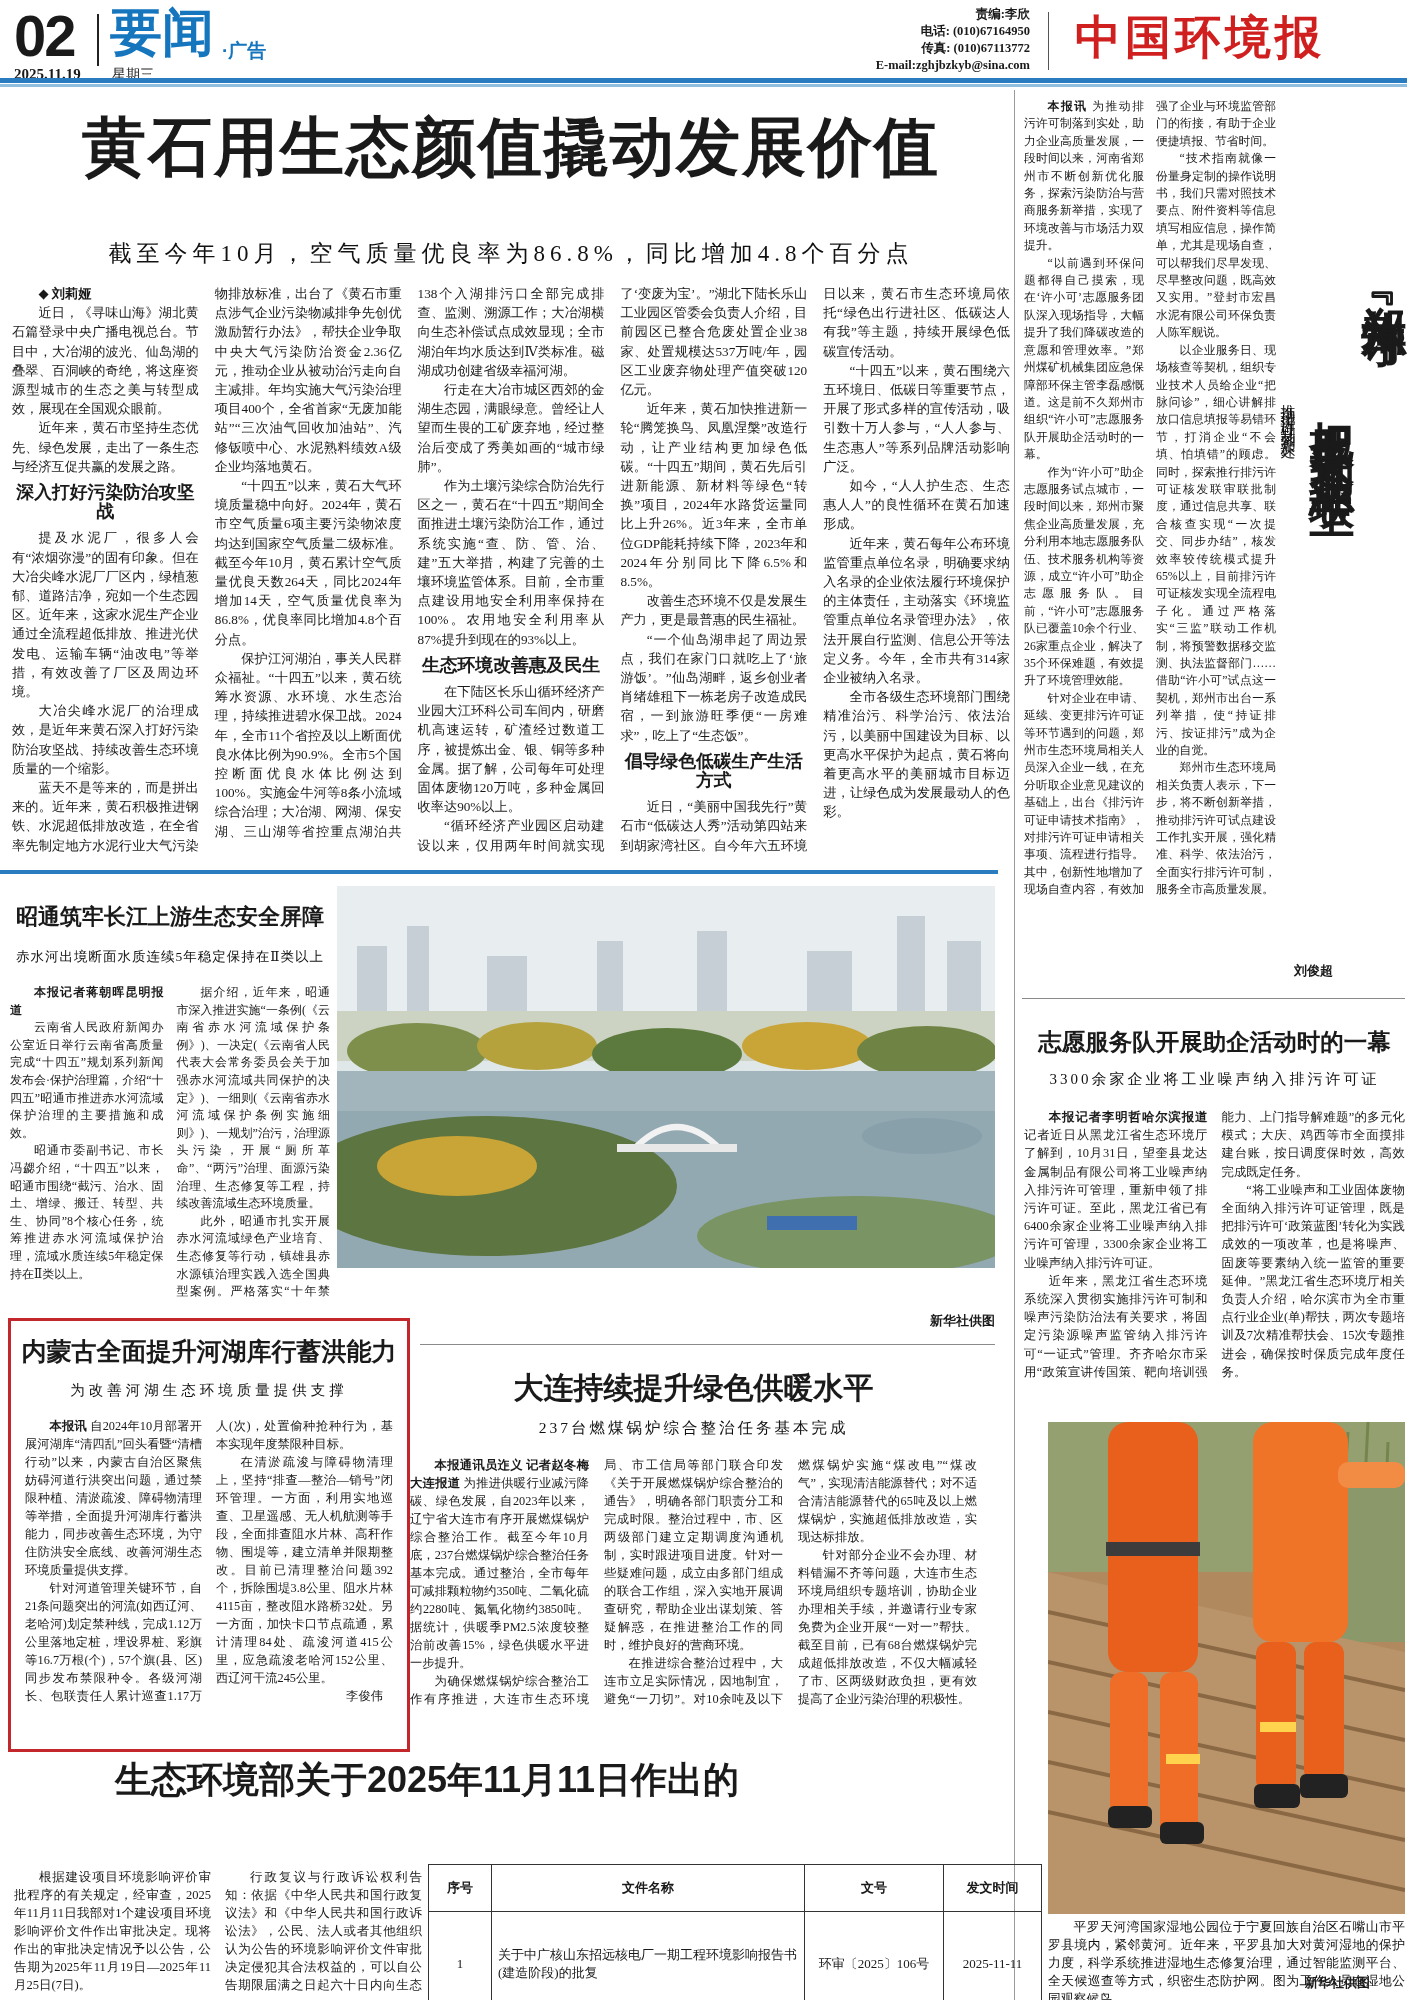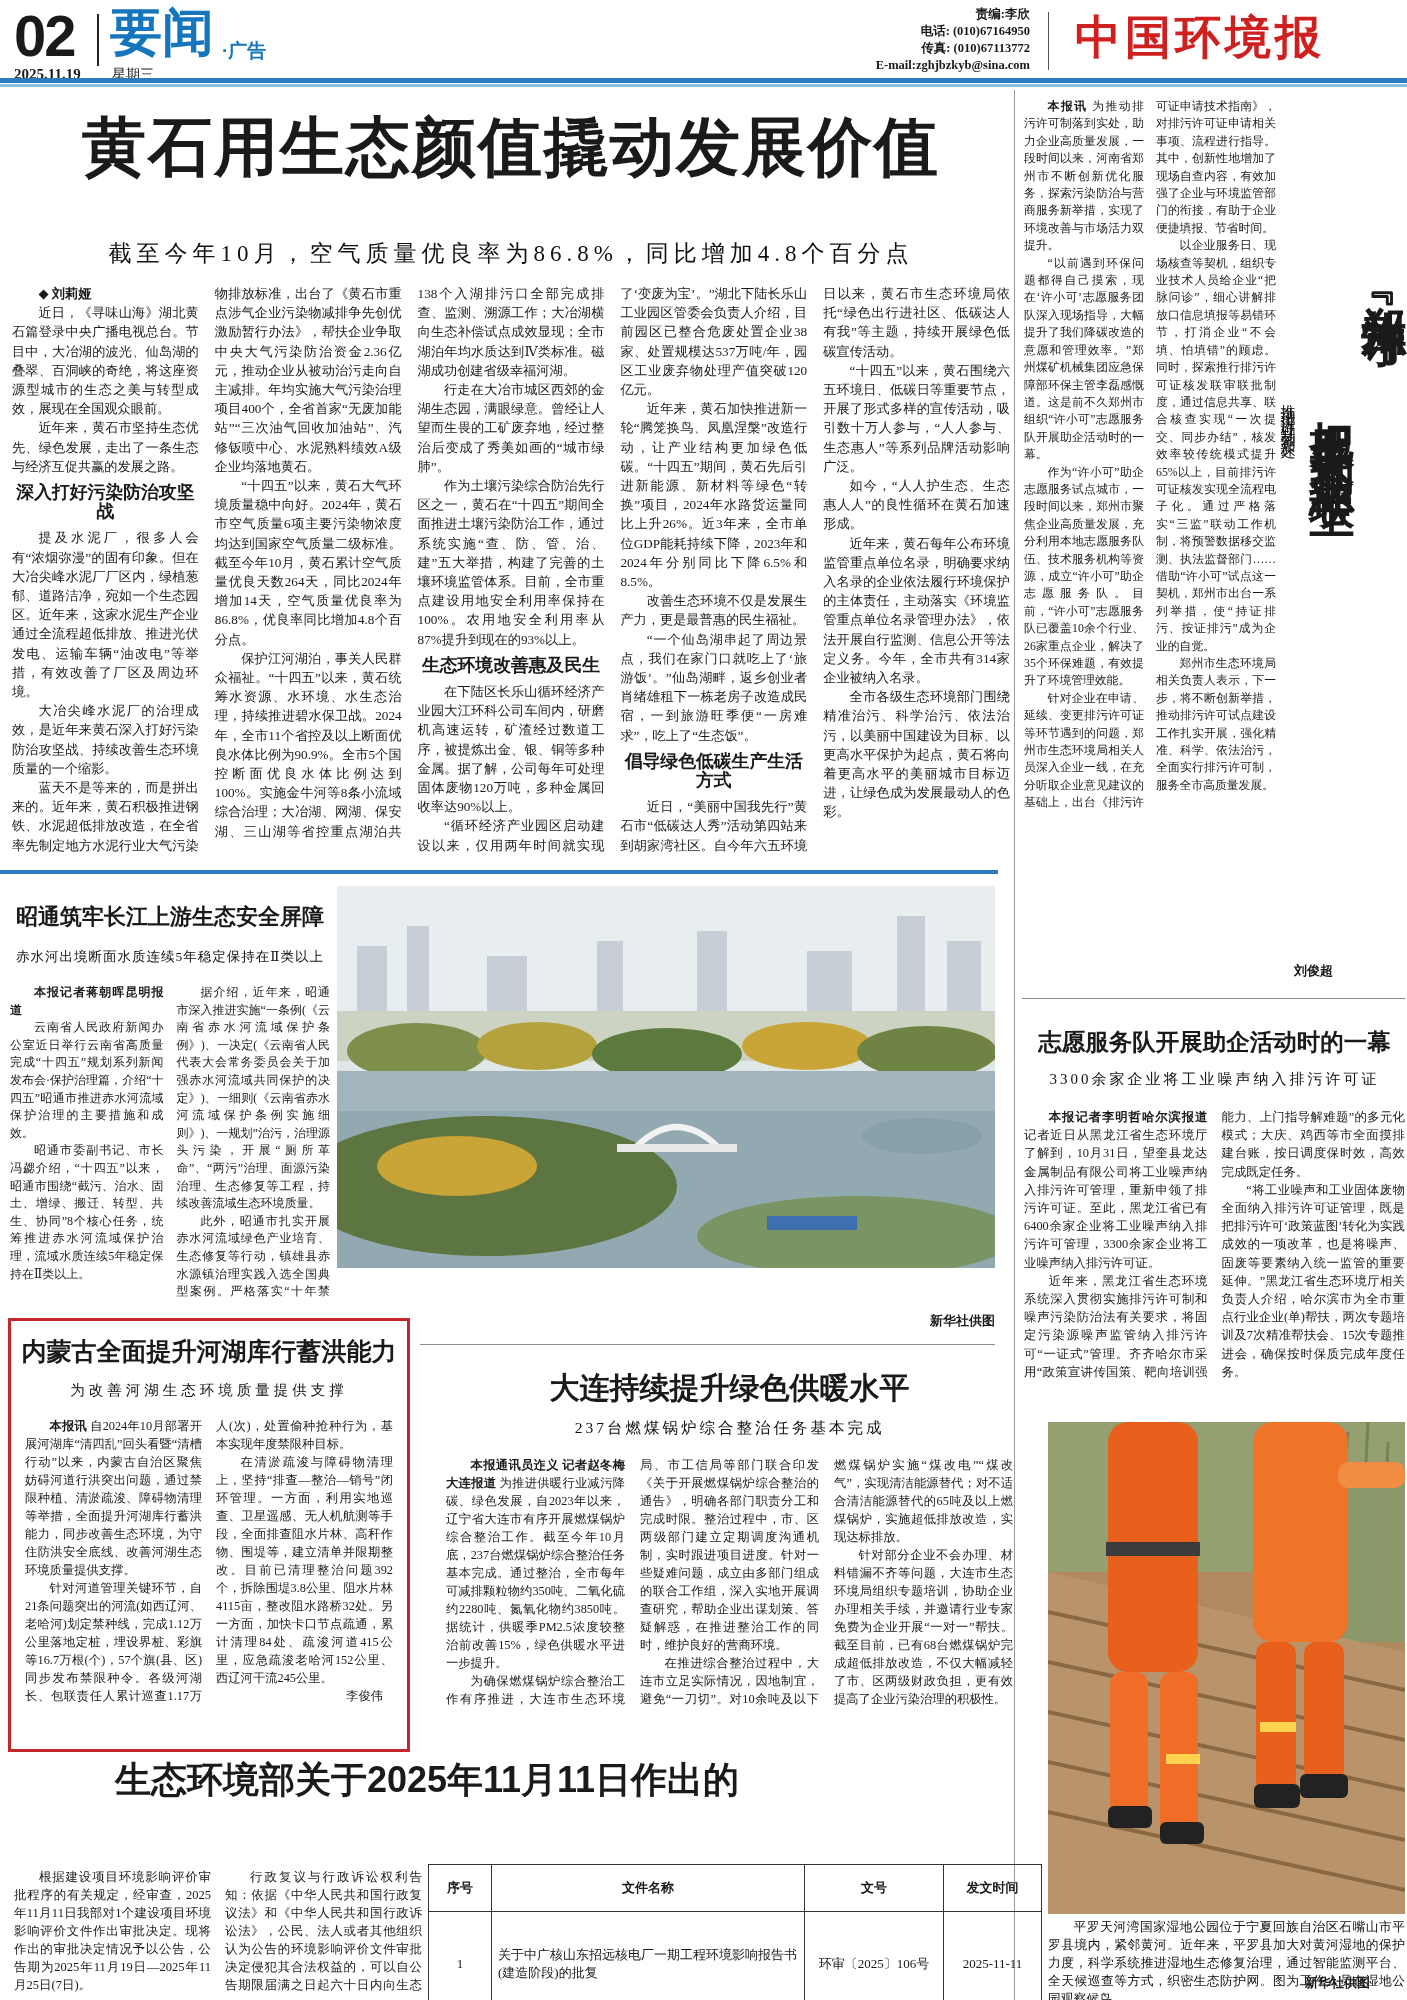--- a/index.html
+++ b/index.html
@@ -96,20 +96,21 @@
   <div class="abs vrule" style="left:1014px;top:90px;height:1910px;"></div>
 
   <div class="abs bluerule" style="left:0;top:870px;width:998px;"></div>
 
   <div class="abs" style="left:1022px;top:94px;width:383px;height:900px;">
     <div class="abs art-body" style="left:2px;top:4px;width:252px;height:886px;column-count:2;column-gap:12px;font-size:11.8px;line-height:17.4px;">
         <p class="b-p"><b>本报讯 </b>为推动排污许可制落到实处，助力企业高质量发展，一段时间以来，河南省郑州市不断创新优化服务，探索污染防治与营商服务新举措，实现了环境改善与市场活力双提升。</p>
         <p class="b-p">“以前遇到环保问题都得自己摸索，现在‘许小可’志愿服务团队深入现场指导，大幅提升了我们降碳改造的意愿和管理效率。”郑州煤矿机械集团应急保障部环保主管李磊感慨道。这是前不久郑州市组织“许小可”志愿服务队开展助企活动时的一幕。</p>
         <p class="b-p">作为“许小可”助企志愿服务试点城市，一段时间以来，郑州市聚焦企业高质量发展，充分利用本地志愿服务队伍、技术服务机构等资源，成立“许小可”助企志愿服务队。目前，“许小可”志愿服务队已覆盖10余个行业、26家重点企业，解决了35个环保难题，有效提升了环境管理效能。</p>
         <p class="b-p">针对企业在申请、延续、变更排污许可证等环节遇到的问题，郑州市生态环境局相关人员深入企业一线，在充分听取企业意见建议的基础上，出台《排污许可证申请技术指南》，对排污许可证申请相关事项、流程进行指导。其中，创新性地增加了现场自查内容，有效加强了企业与环境监管部门的衔接，有助于企业便捷填报、节省时间。</p>
+        <p class="b-p">“技术指南就像一份量身定制的操作说明书，我们只需对照技术要点、附件资料等信息填写相应信息，操作简单，尤其是现场自查，可以帮我们尽早发现、尽早整改问题，既高效又实用。”登封市宏昌水泥有限公司环保负责人陈军舰说。</p>
         <p class="b-p">以企业服务日、现场核查等契机，组织专业技术人员给企业“把脉问诊”，细心讲解排放口信息填报等易错环节，打消企业“不会填、怕填错”的顾虑。同时，探索推行排污许可证核发联审联批制度，通过信息共享、联合核查实现“一次提交、同步办结”，核发效率较传统模式提升65%以上，目前排污许可证核发实现全流程电子化。通过严格落实“三监”联动工作机制，将预警数据移交监测、执法监督部门……借助“许小可”试点这一契机，郑州市出台一系列举措，使“持证排污、按证排污”成为企业的自觉。</p>
         <p class="b-p">郑州市生态环境局相关负责人表示，下一步，将不断创新举措，推动排污许可试点建设工作扎实开展，强化精准、科学、依法治污，全面实行排污许可制，服务全市高质量发展。</p>
       </div>
     <div class="abs vtext subtitle" style="left:1256px;top:298px;height:210px;font-size:15px;letter-spacing:4px;left:256px;">推动排污许可制落到实处</div>
     <div class="abs vtext hd" style="left:280px;top:292px;height:600px;font-size:45px;letter-spacing:8px;">把服务送到企业心坎上</div>
     <div class="abs vtext hd" style="left:332px;top:176px;height:440px;font-size:45px;letter-spacing:4px;">郑州『许小可』</div>
     <div class="abs" style="left:272px;top:868px;width:70px;font-size:13px;font-weight:bold;">刘俊超</div>
   </div>
 
   <div class="abs hrule" style="left:1022px;top:998px;width:383px;"></div>
@@ -177,21 +178,21 @@
     <div class="abs hd center" style="left:0;top:14px;width:396px;font-size:25px;">内蒙古全面提升河湖库行蓄洪能力</div>
     <div class="abs center subtitle" style="left:0;top:60px;width:396px;font-size:14.5px;letter-spacing:4px;">为改善河湖生态环境质量提供支撑</div>
     <div class="abs art-body" style="left:14px;top:96px;width:368px;height:318px;column-count:2;column-gap:14px;font-size:12.3px;line-height:18px;">
         <p class="b-p"><b>本报讯 </b>自2024年10月部署开展河湖库“清四乱”回头看暨“清槽行动”以来，内蒙古自治区聚焦妨碍河道行洪突出问题，通过禁限种植、清淤疏浚、障碍物清理等举措，全面提升河湖库行蓄洪能力，同步改善生态环境，为守住防洪安全底线、改善河湖生态环境质量提供支撑。</p>
         <p class="b-p">针对河道管理关键环节，自21条问题突出的河流(如西辽河、老哈河)划定禁种线，完成1.12万公里落地定桩，埋设界桩、彩旗等16.7万根(个)，57个旗(县、区)同步发布禁限种令。各级河湖长、包联责任人累计巡查1.17万人(次)，处置偷种抢种行为，基本实现年度禁限种目标。</p>
         <p class="b-p">在清淤疏浚与障碍物清理上，坚持“排查—整治—销号”闭环管理。一方面，利用实地巡查、卫星遥感、无人机航测等手段，全面排查阻水片林、高秆作物、围堤等，建立清单并限期整改。目前已清理整治问题392个，拆除围堤3.8公里、阻水片林4115亩，整改阻水路桥32处。另一方面，加快卡口节点疏通，累计清理84处、疏浚河道415公里，应急疏浚老哈河152公里、西辽河干流245公里。</p>
         <p class="b-sig">李俊伟</p>
       </div>
   </div>
 
-  <div class="abs" style="left:444px;top:1352px;width:571px;height:444px;text-decoration:underline;">
+  <div class="abs" style="left:408px;top:1352px;width:571px;height:444px;text-decoration:underline;">
     <div class="abs hd center" style="left:0;top:16px;width:571px;font-size:30px;">大连持续提升绿色供暖水平</div>
     <div class="abs center subtitle" style="left:0;top:66px;width:571px;font-size:15.5px;letter-spacing:3px;">237台燃煤锅炉综合整治任务基本完成</div>
     <div class="abs art-body" style="left:2px;top:104px;width:567px;height:334px;column-count:3;column-gap:15px;font-size:12.3px;line-height:18px;">
         <p class="b-p"><b>本报通讯员迮义 记者赵冬梅大连报道 </b>为推进供暖行业减污降碳、绿色发展，自2023年以来，辽宁省大连市有序开展燃煤锅炉综合整治工作。截至今年10月底，237台燃煤锅炉综合整治任务基本完成。通过整治，全市每年可减排颗粒物约350吨、二氧化硫约2280吨、氮氧化物约3850吨。据统计，供暖季PM2.5浓度较整治前改善15%，绿色供暖水平进一步提升。</p>
         <p class="b-p">为确保燃煤锅炉综合整治工作有序推进，大连市生态环境局、市工信局等部门联合印发《关于开展燃煤锅炉综合整治的通告》，明确各部门职责分工和完成时限。整治过程中，市、区两级部门建立定期调度沟通机制，实时跟进项目进度。针对一些疑难问题，成立由多部门组成的联合工作组，深入实地开展调查研究，帮助企业出谋划策、答疑解惑，在推进整治工作的同时，维护良好的营商环境。</p>
         <p class="b-p">在推进综合整治过程中，大连市立足实际情况，因地制宜，避免“一刀切”。对10余吨及以下燃煤锅炉实施“煤改电”“煤改气”，实现清洁能源替代；对不适合清洁能源替代的65吨及以上燃煤锅炉，实施超低排放改造，实现达标排放。</p>
         <p class="b-p">针对部分企业不会办理、材料错漏不齐等问题，大连市生态环境局组织专题培训，协助企业办理相关手续，并邀请行业专家免费为企业开展“一对一”帮扶。截至目前，已有68台燃煤锅炉完成超低排放改造，不仅大幅减轻了市、区两级财政负担，更有效提高了企业污染治理的积极性。</p>
       </div>
   </div>
 

